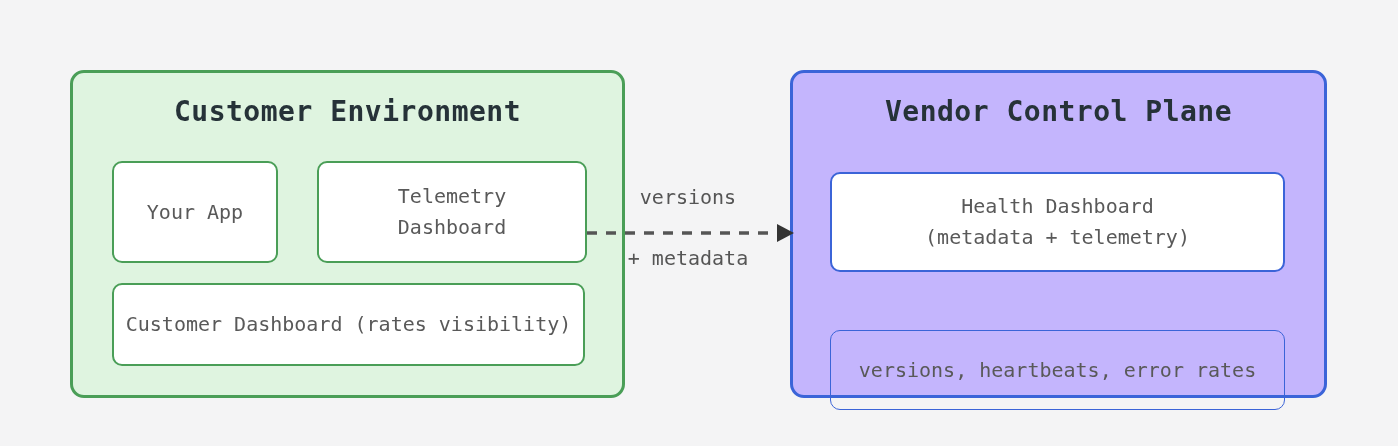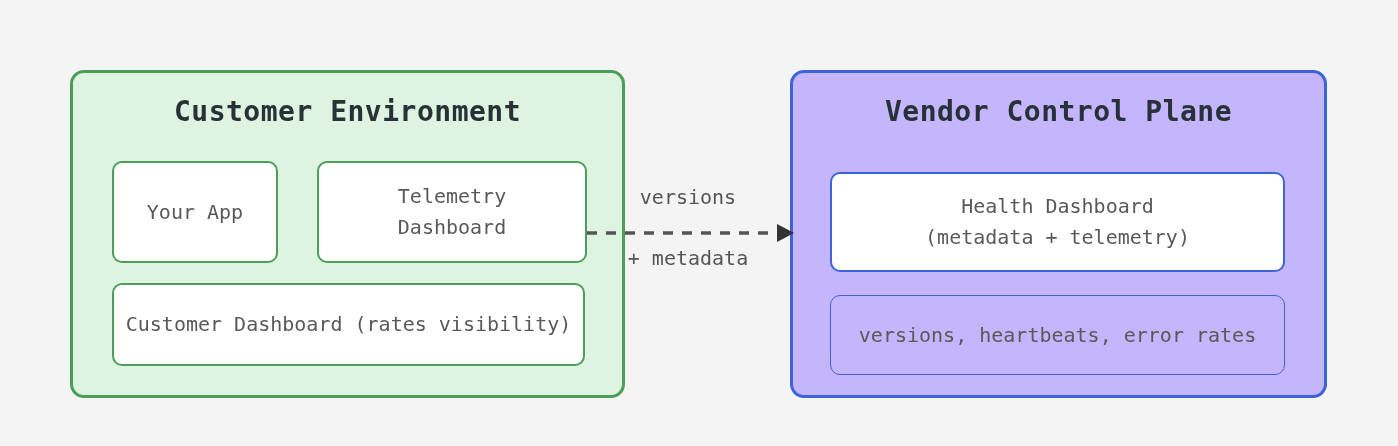--- a/index.html
+++ b/index.html
@@ -55,21 +55,21 @@
     align-items: center;
     justify-content: center;
     font-size: 20px;
     line-height: 31px;
     color: #595959;
     text-align: center;
     white-space: nowrap;
   }
   .node.green { background: #ffffff; border: 2px solid #4a9e57; }
   .node.blue  { background: #ffffff; border: 2px solid #3b64d8; }
-  .node.blue-tinted { background: transparent; border: 1.5px solid #3b64d8; }
+  .node.blue-tinted { background: transparent; border: 1.5px solid #3b64d8; margin-top: 35px; }
 
   .node.your-app        { left: 39px;  top: 88px;  width: 166px; height: 102px; align-items: center; }
   .node.telemetry       { left: 244px; top: 88px;  width: 270px; height: 102px; }
   .node.cust-dashboard  { left: 39px;  top: 210px; width: 473px; height: 83px; }
   .node.health-dash     { left: 37px;  top: 99px;  width: 455px; height: 100px; align-items: center; }
   .node.signals         { left: 37px;  top: 222px; width: 455px; height: 80px; }
 
   .arrow-svg {
     position: absolute;
     left: 0;

